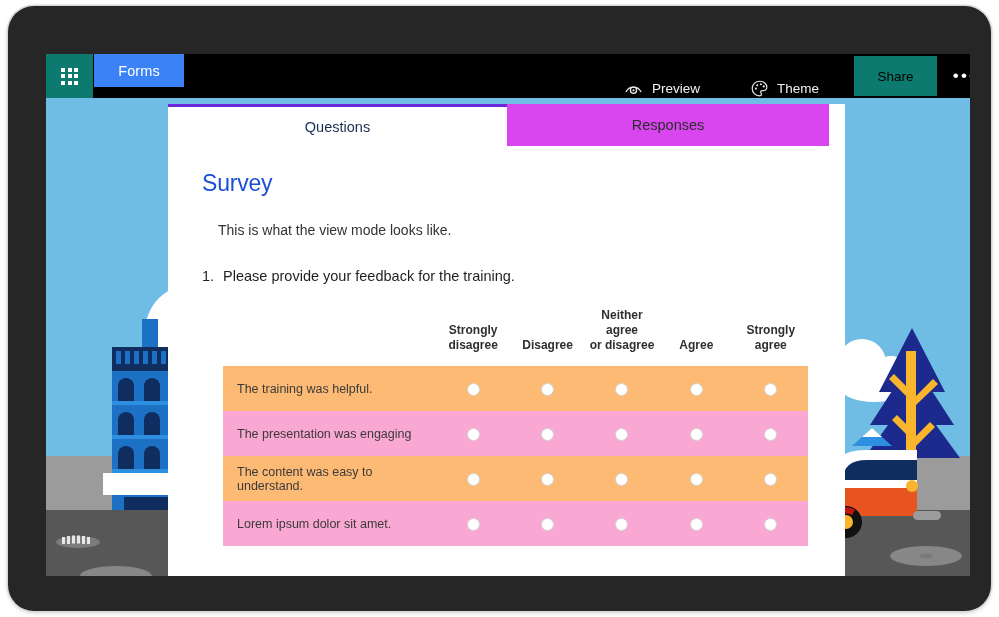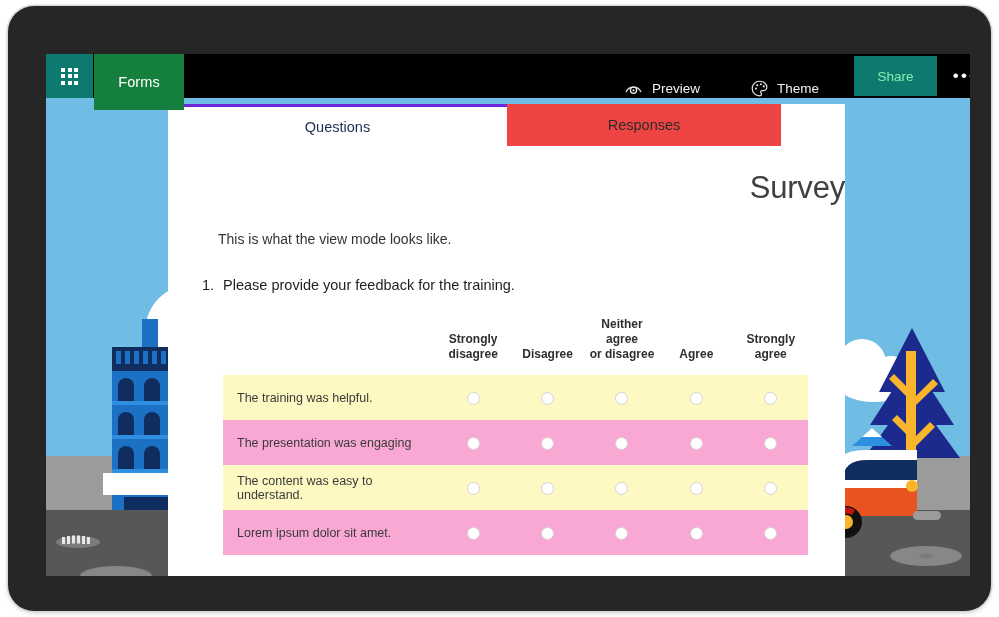--- a/index.html
+++ b/index.html
@@ -66,22 +66,22 @@
     gap: 2.5px;
   }
   .waffle-grid i {
     display: block;
     width: 4px; height: 4px;
     background: #ffffff;
   }
   .forms-btn {
     position: absolute;
     left: 48px; top: 0;
-    width: 90px; height: 56px;
-    background: #15803d;
+    width: 90px; height: 33px;
+    background: #3b82f6;
     color: #ffffff;
     font-size: 14.5px;
     display: flex;
     align-items: center;
     justify-content: center;
     cursor: pointer;
     letter-spacing: .1px;
   }
   .cmd-item {
     position: absolute;
@@ -96,21 +96,21 @@
     white-space: nowrap;
   }
   #preview-item { left: 578px; }
   #theme-item   { left: 705px; }
   .cmd-icon { display: flex; align-items: center; }
   #share-button {
     position: absolute;
     left: 808px; top: 2px;
     width: 83px; height: 40px;
     background: #0c7a6e;
-    color: #86efac;
+    color: #000000;
     font-size: 13.5px;
     display: flex;
     align-items: center;
     justify-content: center;
     cursor: pointer;
   }
   #overflow-button {
     position: absolute;
     left: 897px; top: 0;
     width: 44px; height: 44px;
@@ -161,38 +161,37 @@
     cursor: pointer;
     box-sizing: border-box;
   }
   #tab-questions {
     width: 339px;
     background: #ffffff;
     color: #1a2e52;
     border-top: 3px solid #6d28d9;
   }
   #tab-responses {
-    width: 274px;
-    background: #ef4444;
+    width: 322px;
+    background: #d946ef;
     color: #2b2b2b;
   }
 
   
   #form-body {
     position: relative;
     padding: 0 0 0 34px;
     box-sizing: border-box;
   }
   #survey-title {
     margin: 24px 0 0 0;
-    font-size: 31px;
+    font-size: 23px;
     font-weight: 400;
-    color: #404040;
+    color: #1d4ed8;
     letter-spacing: -.2px;
-    text-align: right;
   }
   #survey-description {
     margin: 25px 0 0 16px;
     font-size: 14px;
     color: #333333;
   }
   #question-line {
     margin: 30px 0 0 0;
     font-size: 14.5px;
     color: #1f1f1f;
@@ -220,21 +219,21 @@
     text-align: center;
   }
   #likert td.rowlabel {
     font-size: 12.5px;
     color: #3a3a3a;
     padding: 0 0 0 14px;
     height: 45px;
     text-align: left;
   }
   #likert td.optcell { text-align: center; }
-  #likert tr.stripe-a td { background: #fef9c3; }
+  #likert tr.stripe-a td { background: #fdba74; }
   #likert tr.stripe-b td { background: #f9a8d4; }
   .radio {
     display: inline-block;
     width: 13px; height: 13px;
     border-radius: 50%;
     background: #ffffff;
     border: 1.2px solid #d4d4d4;
     box-sizing: border-box;
     cursor: pointer;
     vertical-align: middle;

